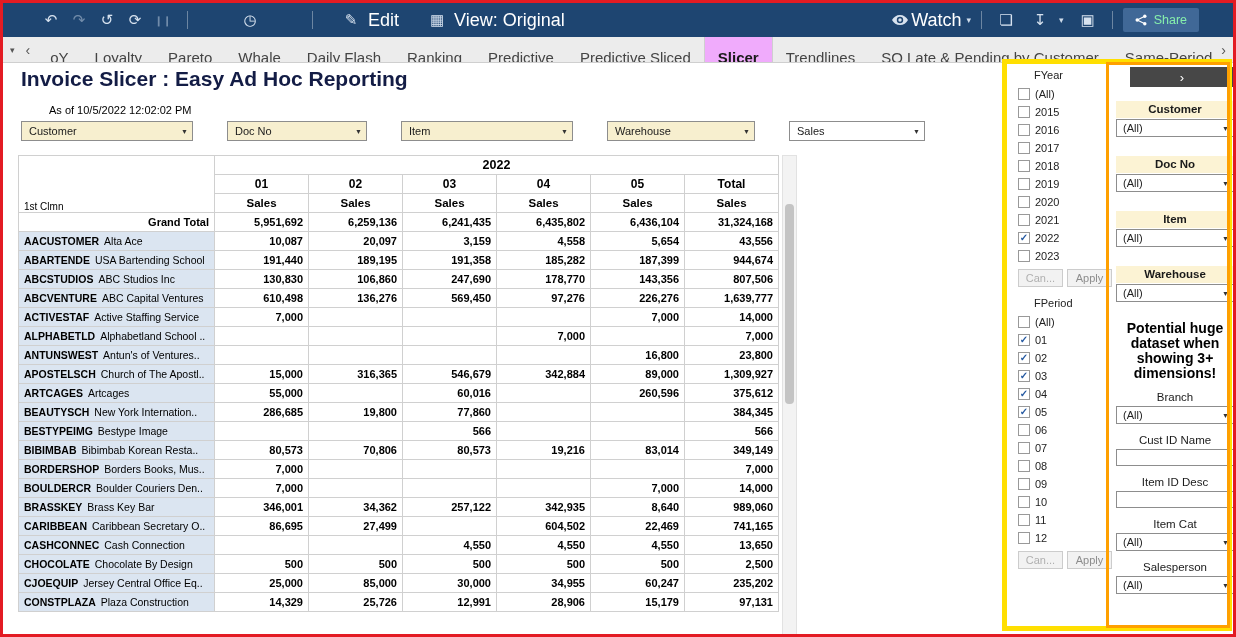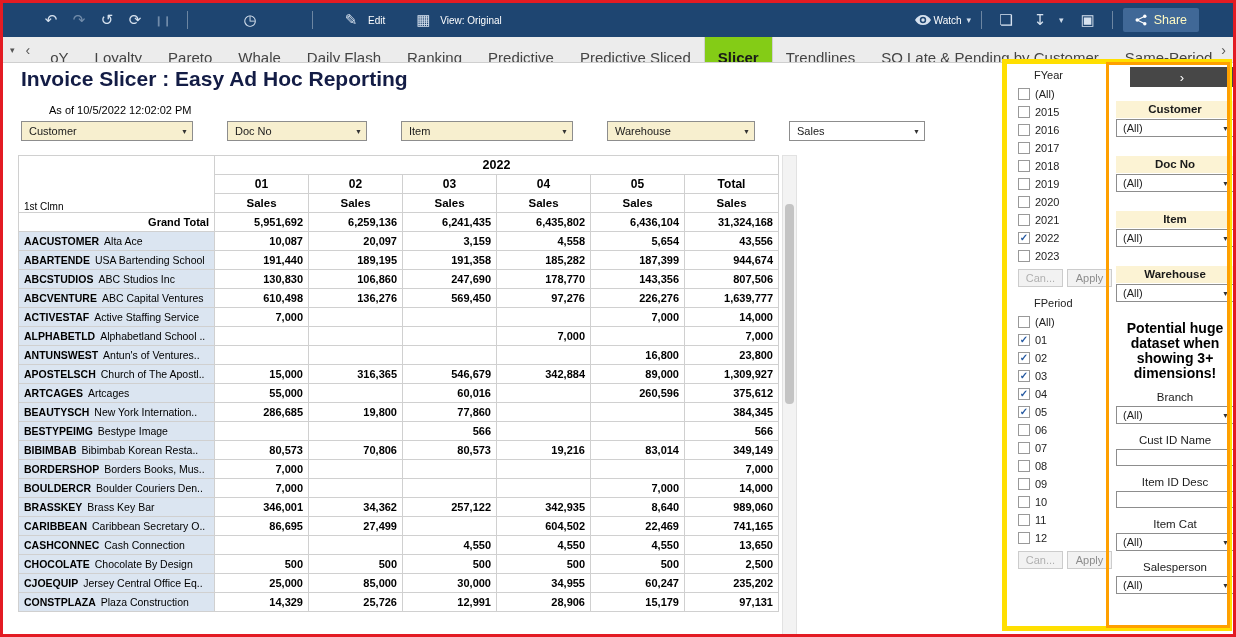--- a/index.html
+++ b/index.html
@@ -5,32 +5,32 @@
   *{box-sizing:border-box;margin:0;padding:0}
   html,body{width:1236px;height:637px}
   body{font-family:"Liberation Sans",sans-serif;background:#fff}
   .page{position:relative;width:1236px;height:637px;border:3px solid #e31b23;overflow:hidden;background:#fff}
 
   
   .toolbar{position:absolute;top:0;left:0;right:0;height:34px;background:#1e4571;display:flex;align-items:center;padding:0 34px;color:#d7e2ef}
   .tbtn{width:28px;text-align:center;font-size:15px;color:#d7e2ef;cursor:pointer;flex:none}
   .tbtn.dim{opacity:.45}
   .tsep{width:1px;height:18px;background:rgba(255,255,255,.35);margin:0 10px;flex:none}
-  .tlabel{font-size:10px;color:#fff;margin-left:3px;white-space:nowrap}
+  .tlabel{font-size:18px;color:#fff;margin-left:3px;white-space:nowrap}
   .tgroup{display:flex;align-items:center;margin-left:14px;cursor:pointer;flex:none}
   .tright{margin-left:auto;display:flex;align-items:center}
-  .share-btn{display:flex;align-items:center;gap:7px;background:#406897;border-radius:2px;padding:5px 12px;font-size:12.5px;color:#fef9c3;cursor:pointer}
+  .share-btn{display:flex;align-items:center;gap:7px;background:#406897;border-radius:2px;padding:5px 12px;font-size:12.5px;color:#86efac;cursor:pointer}
   .caret-sm{font-size:9px;margin-left:5px;color:#cfdcea}
 
   
   .tabbar{position:absolute;top:34px;left:0;right:0;height:26px;background:#ececec;border-bottom:1px solid #cfcfcf;display:flex;align-items:stretch;overflow:hidden}
   .tab-tools{display:flex;align-items:center;padding:0 7px;gap:11px;color:#555;flex:none}
   .tabs{display:flex;flex:1 1 auto;overflow:hidden;white-space:nowrap}
   .tab{padding:8px 13px;line-height:25px;font-size:15px;color:#444;cursor:pointer;flex:none}
-  .tab.selected{background:#84cc16;color:#191919;font-weight:bold;border-left:1px solid #cfcfcf;border-right:1px solid #cfcfcf}
+  .tab.selected{background:#f0abfc;color:#191919;font-weight:bold;border-left:1px solid #cfcfcf;border-right:1px solid #cfcfcf}
 
   
   .content{position:absolute;top:60px;left:0;right:0;bottom:0;background:#fff}
   .page-title{position:absolute;left:18px;top:4px;font-size:21px;font-weight:bold;color:#131c45}
   .sub-row{position:absolute;left:18px;top:41px;font-size:11px;color:#000;display:flex;white-space:nowrap}
   .as-of{margin-left:28px}
   .slicer-row{position:absolute;left:18px;top:58px;display:flex}
   .slicer{height:20px;border:1px solid #8d8d8d;background:#f7efcf;display:flex;align-items:center;justify-content:space-between;padding-left:7px;font-size:11px;color:#1a1a1a;cursor:pointer;margin-right:34px}
   .slicer:nth-child(1){width:172px}
   .slicer:nth-child(2){width:140px}

